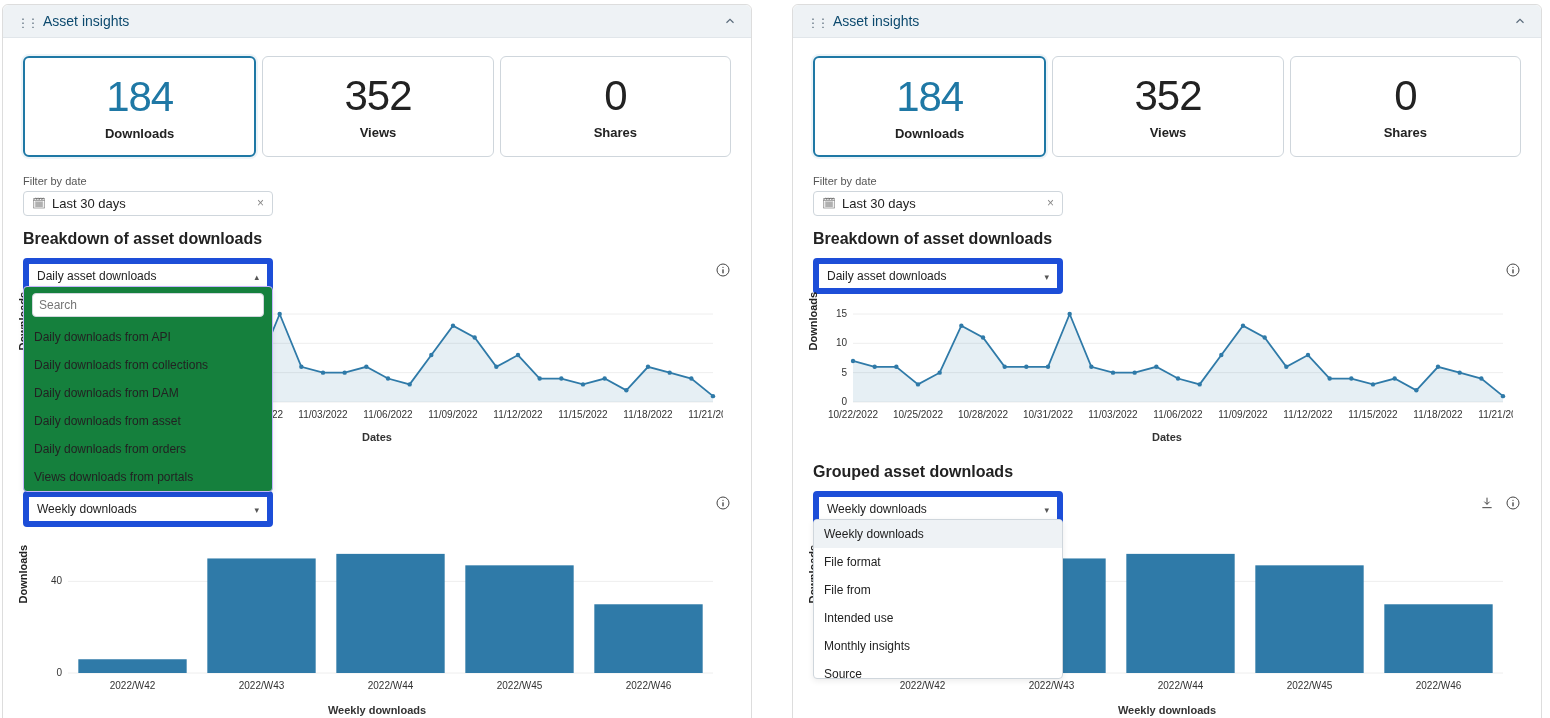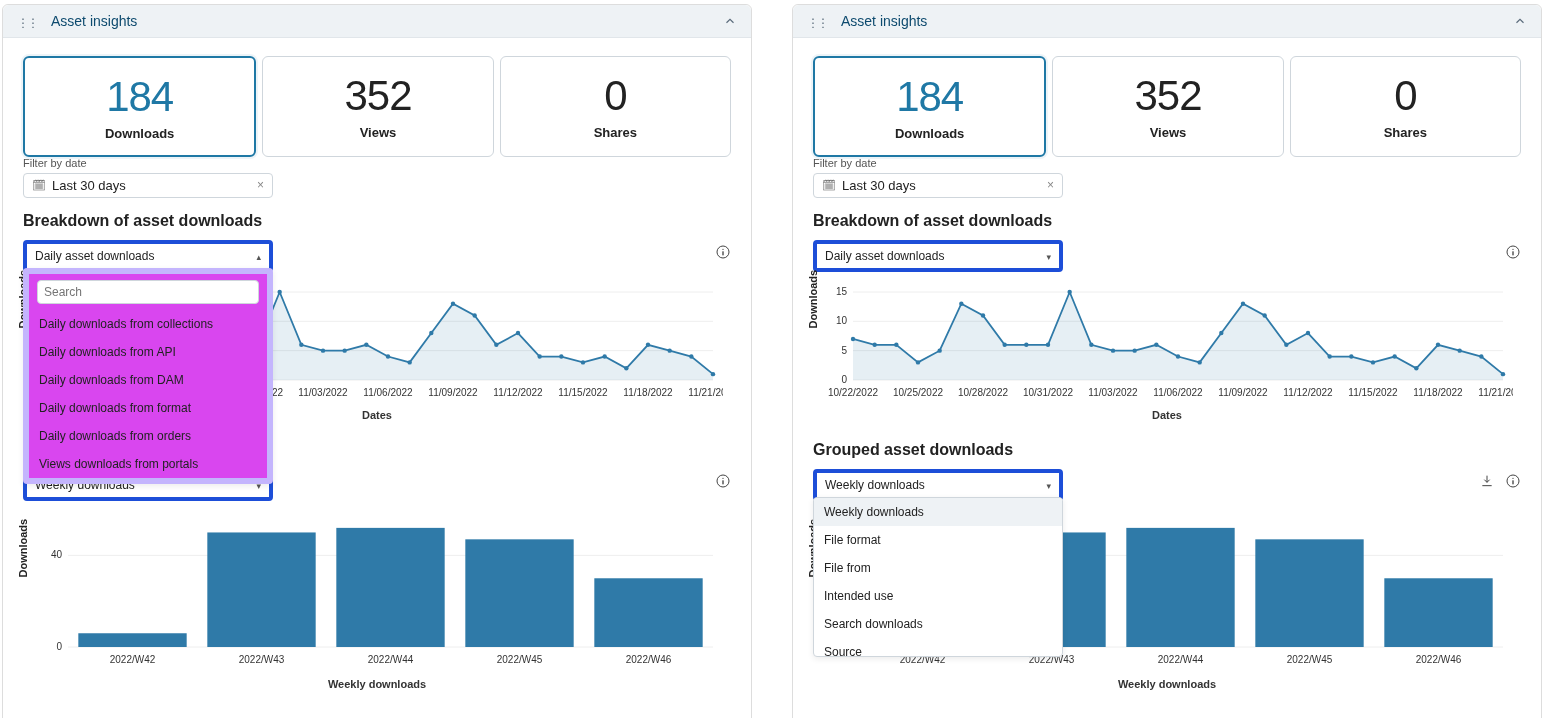--- a/index.html
+++ b/index.html
@@ -25,21 +25,21 @@
     align-items: center;
     justify-content: space-between;
     background: #eef2f5;
     border-bottom: 1px solid #e1e6ea;
     padding: 8px 14px;
     border-radius: 6px 6px 0 0;
   }
   .panel-header-left {
     display: flex;
     align-items: flex-end;
-    gap: 24px;
+    gap: 16px;
   }
   .drag-icon {
     display: inline-block;
     width: 10px; height: 12px;
     position: relative;
   }
   .drag-icon::before {
     content: "⋮⋮";
     letter-spacing: -2px;
     font-size: 12px;
@@ -53,20 +53,21 @@
     font-weight: 500;
   }
   .chevron-up {
     width: 14px; height: 14px;
     color:#5a6b7b;
   }
   .panel-body { padding: 18px 20px 20px; }
   .cards {
     display: flex;
     gap: 6px;
+    margin-bottom: 18px;
   }
   .card {
     flex: 1;
     border: 1px solid #cfd6dc;
     border-radius: 6px;
     text-align: center;
     padding: 16px 8px 14px;
   }
   .card.active {
     border: 2px solid #1f78a5;
@@ -113,36 +114,36 @@
     margin-bottom: 10px;
   }
   .section-row {
     display:flex;
     align-items:flex-start;
     justify-content:space-between;
     position:relative;
   }
   .select-box {
     width: 250px;
-    border: 4px solid #1d4ed8;
+    border: 6px solid #1d4ed8;
     border-radius: 4px;
     padding: 5px 8px;
     font-size: 12px;
     position: relative;
     background:#fff;
   }
   .select-box .caret {
     position:absolute; right:8px; top:8px;
     font-size:9px; color:#555;
   }
   .dropdown {
     position: absolute;
     z-index: 5;
-    background:#d946ef;
-    border:6px solid #c4b5fd;
+    background:#15803d;
+    border:1px solid #c4b5fd;
     border-radius:4px;
     width: 250px;
     margin-top:0;
     box-shadow:0 2px 6px rgba(0,0,0,0.08);
     font-size:12px;
   }
   .dropdown .search {
     margin:6px 8px;
   }
   .dropdown .search input {
@@ -258,24 +259,24 @@
     <div class="sec-block">
       <div class="section-title">Breakdown of asset downloads</div>
       <div class="section-row">
         <div style="position:relative;">
           <div class="select-box">
             <span>Daily asset downloads</span>
             <span class="caret">▴</span>
           </div>
           <div class="dropdown" style="top:28px;left:0;">
             <div class="search"><input placeholder="Search" style=""></div>
+            <div class="opt">Daily downloads from API</div>
             <div class="opt">Daily downloads from collections</div>
-            <div class="opt">Daily downloads from API</div>
             <div class="opt">Daily downloads from DAM</div>
-            <div class="opt">Daily downloads from format</div>
+            <div class="opt">Daily downloads from asset</div>
             <div class="opt">Daily downloads from orders</div>
             <div class="opt">Views downloads from portals</div>
           </div>
         </div>
         <div class="icons-right">
           <svg class="info-icon" viewBox="0 0 24 24">
                 <circle cx="12" cy="12" r="9" fill="none" stroke="currentColor" stroke-width="1.5"></circle>
                 <circle cx="12" cy="8" r="1" fill="currentColor"></circle>
                 <rect x="11" y="11" width="2" height="6" fill="currentColor"></rect>
               </svg>
@@ -496,21 +497,21 @@
         <div style="position:relative;">
           <div class="select-box">
             <span>Weekly downloads</span>
             <span class="caret">▾</span>
           </div>
           <div class="dropdown2">
             <div class="opt highlight">Weekly downloads</div>
             <div class="opt">File format</div>
             <div class="opt">File from</div>
             <div class="opt">Intended use</div>
-            <div class="opt">Search downloads</div>
+            <div class="opt">Monthly insights</div>
             <div class="opt">Source</div>
 
           </div>
         </div>
         <div class="icons-right">
           <svg class="info-icon" viewBox="0 0 24 24">
                 <path d="M12 4v10m0 0l-4-4m4 4l4-4M5 19h14" fill="none" stroke="currentColor" stroke-width="1.5"></path>
               </svg>
           <svg class="info-icon" viewBox="0 0 24 24">
                 <circle cx="12" cy="12" r="9" fill="none" stroke="currentColor" stroke-width="1.5"></circle>

